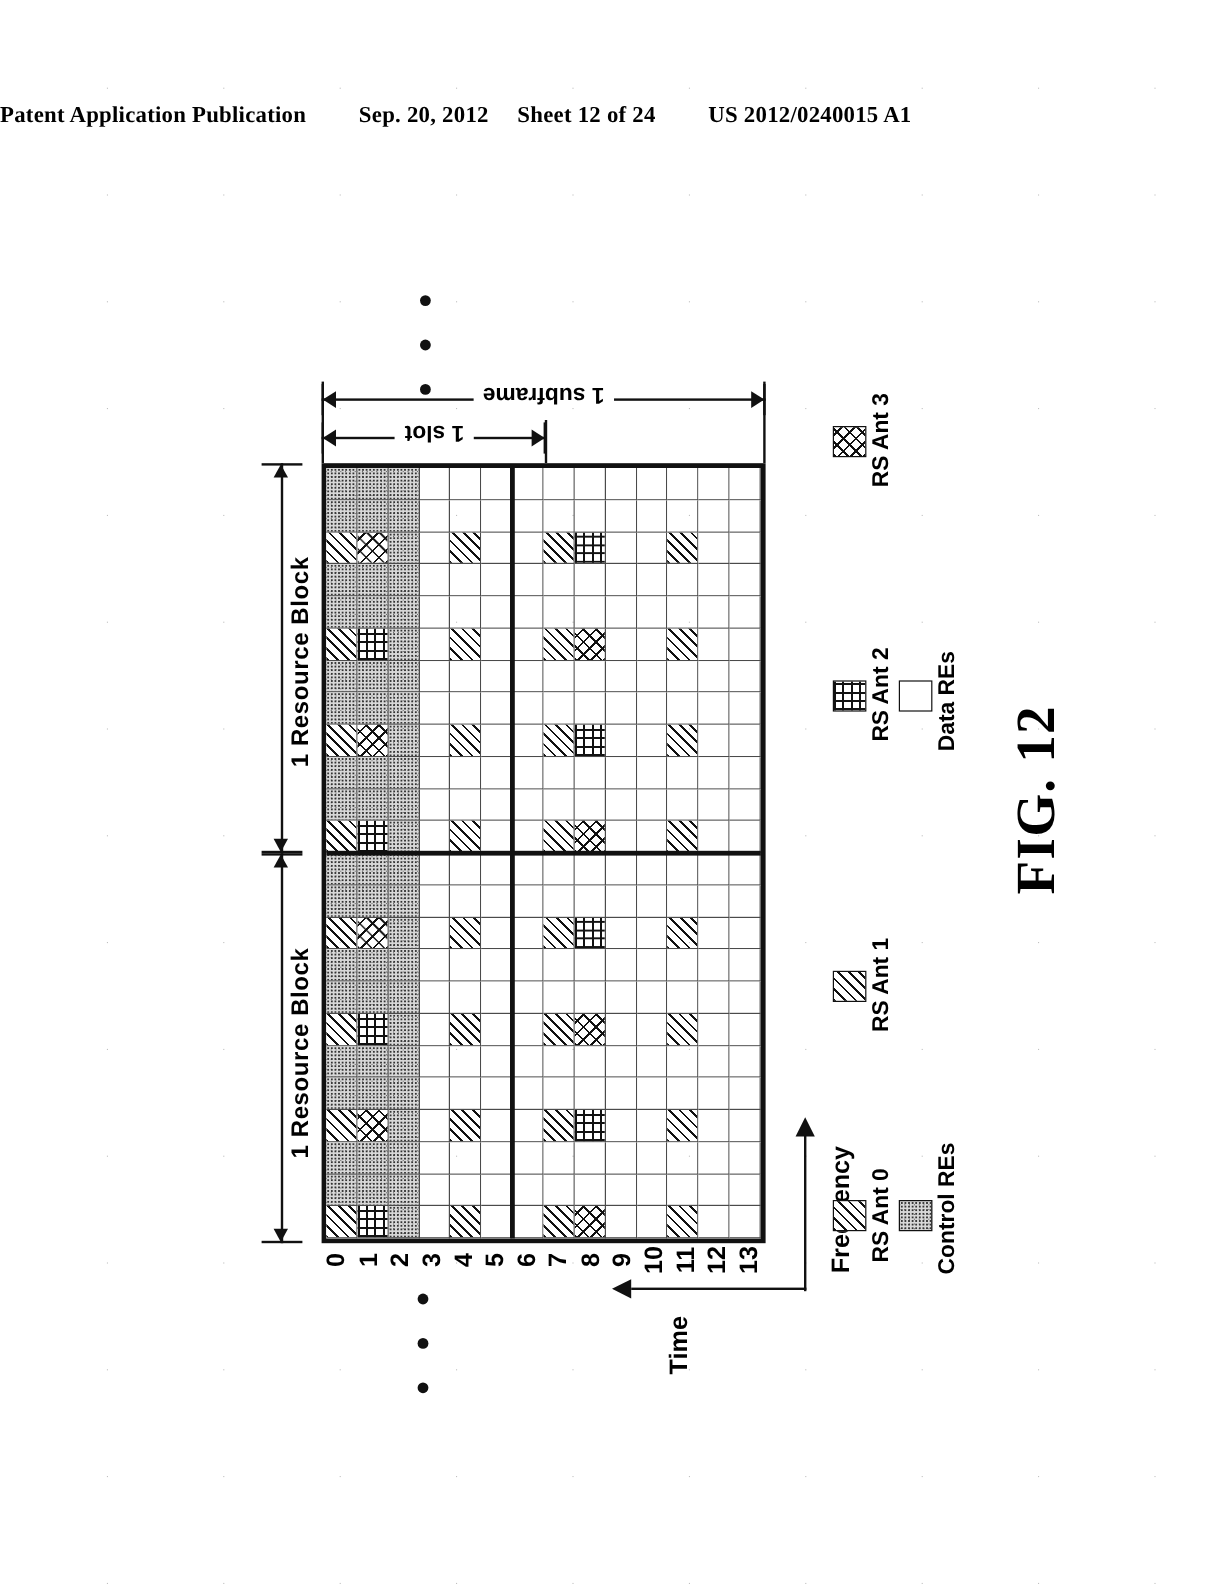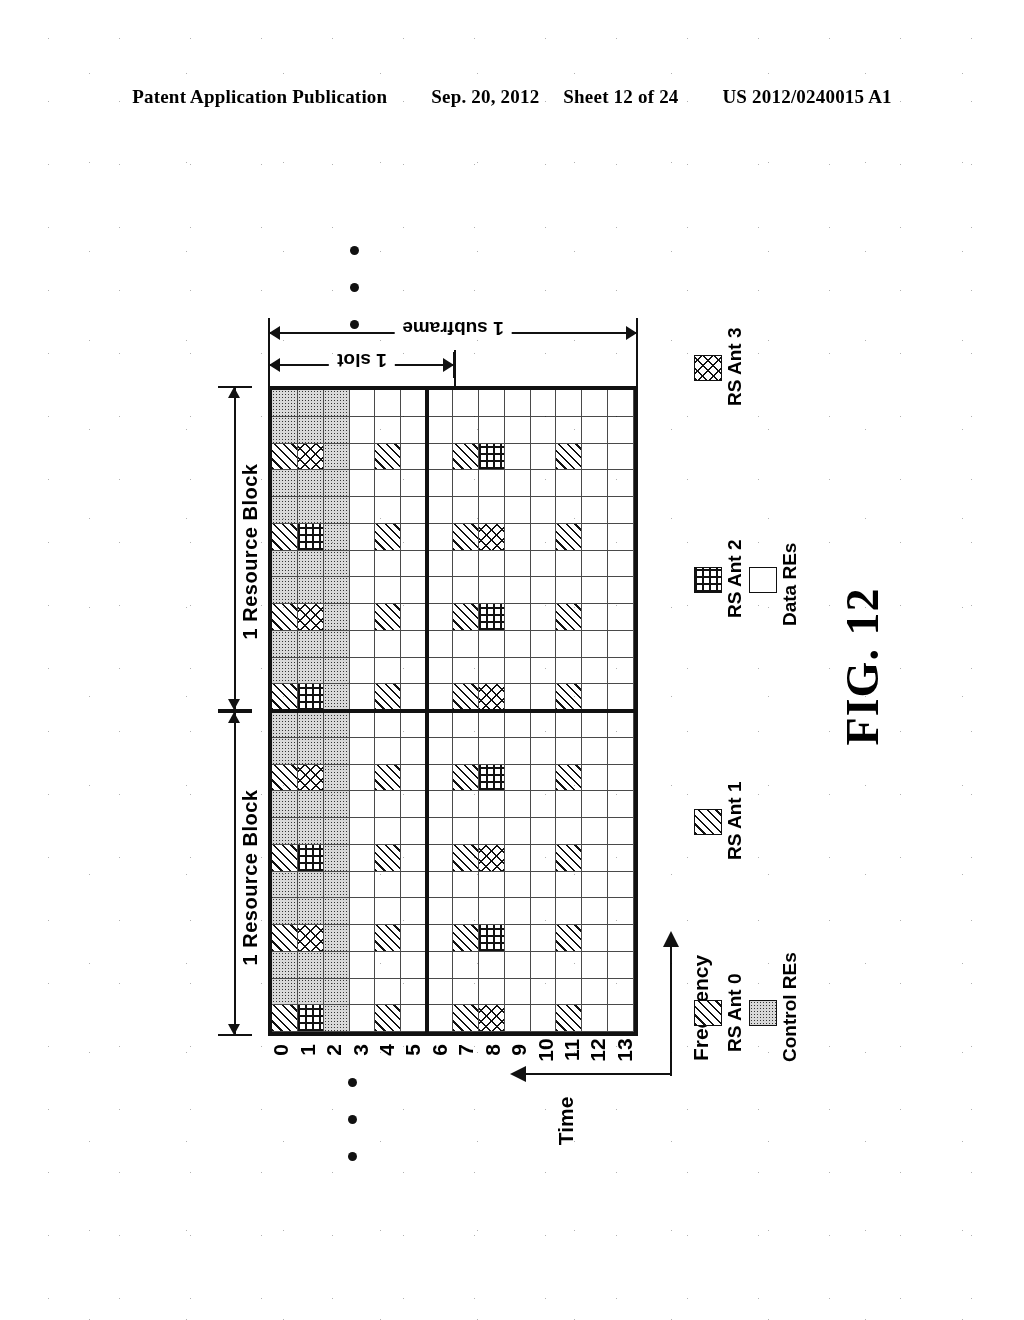--- a/index.html
+++ b/index.html
@@ -1,21 +1,21 @@
 <!DOCTYPE html>
 <html><head>
 <meta charset="utf-8">
 <style>
   html,body{margin:0;padding:0;background:#fff;}
   body{width:1024px;height:1320px;position:relative;
        font-family:"Liberation Serif", serif;color:#000;overflow:hidden;}
 
   
   #pub-header{position:absolute;top:86px;left:0;width:1024px;
-      text-align:center;font-weight:bold;font-size:19px;
+      text-align:left;font-weight:bold;font-size:19px;
       font-family:"Liberation Serif", serif;letter-spacing:.2px;}
   #pub-header span{display:inline-block;vertical-align:baseline;}
   .hdr-gap1{width:34px;}
   .hdr-gap2{width:14px;}
   .hdr-gap3{width:34px;}
 
   
   #figure{position:absolute;left:0;top:0;width:1024px;height:1320px;}
 
   

